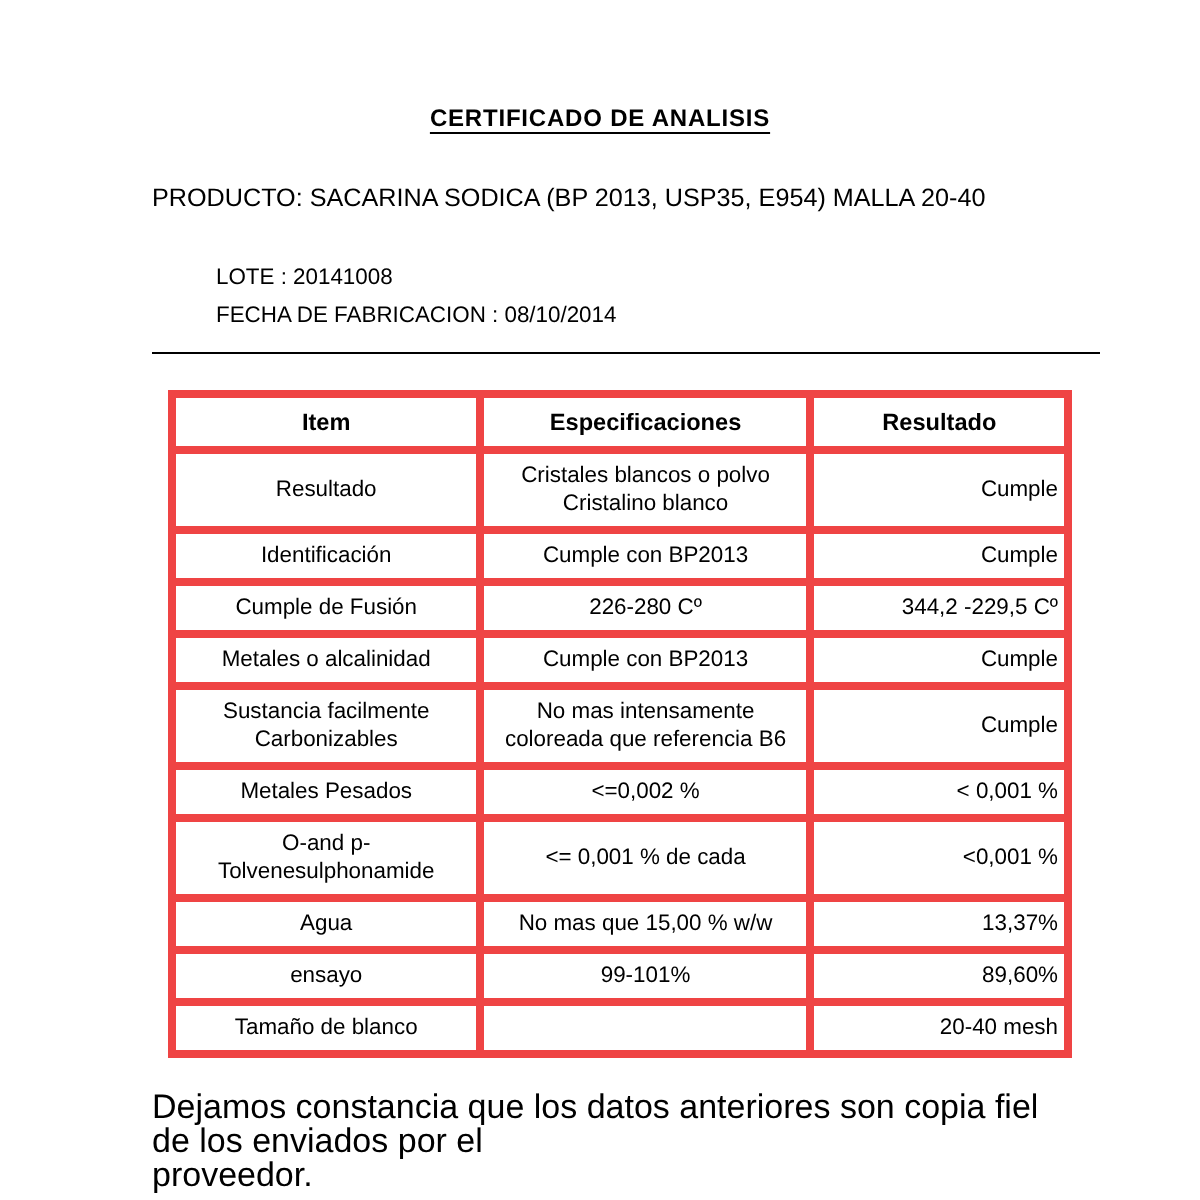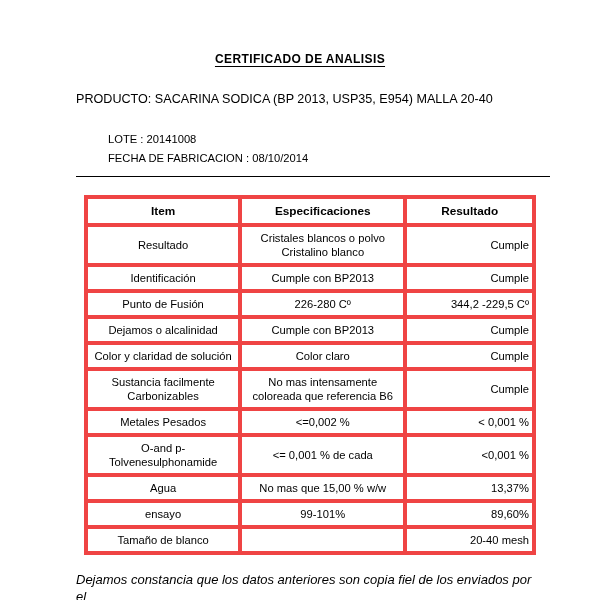--- a/index.html
+++ b/index.html
@@ -61,23 +61,22 @@
     font-size: 11.8px;
     padding: 5px 3px;
   }
   table.coa td.col-item { width: 152px; }
   table.coa td.col-spec { width: 168px; }
   table.coa td.col-res  { width: 132px; text-align: right; }
   td.blank { border-left: 1px solid #000; }
   .note {
     margin: 16px 0 0 76px;
     width: 466px;
-    font-size: 13px;
+    font-size: 17px;
     line-height: 17px;
-    font-style: italic;
   }
   .sign-area {
     position: relative;
     margin-top: 14px;
     text-align: center;
     width: 600px;
   }
   .signature-svg {
     display: block;
     margin: 0 auto;
@@ -119,32 +118,27 @@
           <div>Cristalino blanco</div>
         </td>
         <td class="col-res">Cumple</td>
       </tr>
       <tr>
         <td class="col-item">Identificación</td>
         <td class="col-spec">Cumple con BP2013</td>
         <td class="col-res">Cumple</td>
       </tr>
       <tr>
-        <td class="col-item">Punto de Fusión</td>
+        <td class="col-item">Cumple de Fusión</td>
         <td class="col-spec">226-280 Cº</td>
         <td class="col-res">344,2 -229,5 Cº</td>
       </tr>
       <tr>
-        <td class="col-item">Dejamos o alcalinidad</td>
+        <td class="col-item">Metales o alcalinidad</td>
         <td class="col-spec">Cumple con BP2013</td>
-        <td class="col-res">Cumple</td>
-      </tr>
-      <tr>
-        <td class="col-item">Color y claridad de solución</td>
-        <td class="col-spec">Color claro</td>
         <td class="col-res">Cumple</td>
       </tr>
       <tr>
         <td class="col-item">
           <div>Sustancia facilmente</div>
           <div>Carbonizables</div>
         </td>
         <td class="col-spec">
           <div>No mas intensamente</div>
           <div>coloreada que referencia B6</div>

